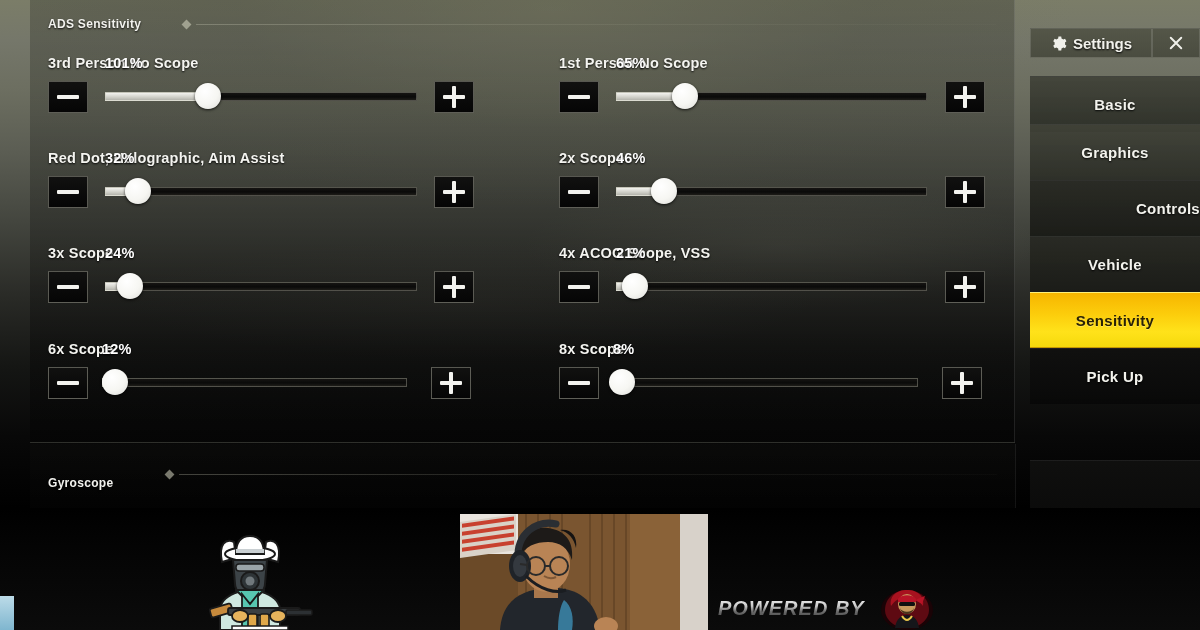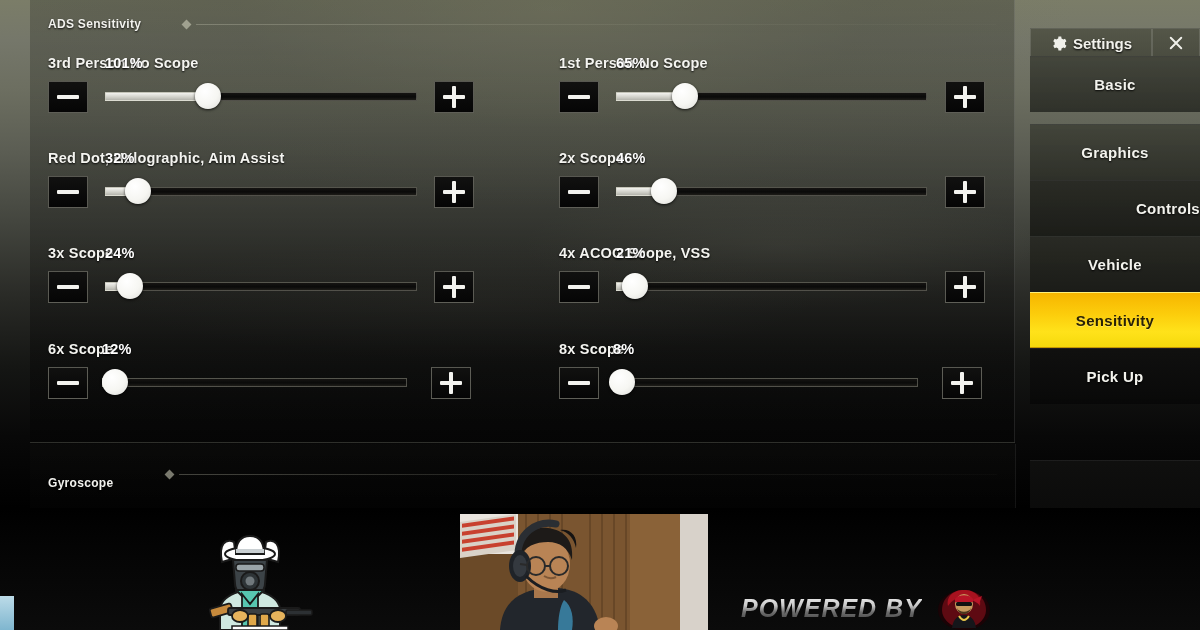--- a/index.html
+++ b/index.html
@@ -154,26 +154,25 @@
   #stream-bar-grad{position:absolute;left:0;top:0;width:1200px;height:122px;
     background:linear-gradient(180deg,#000 0%,#050505 40%,#0b0b0b 100%);}
 
   #mascot{position:absolute;left:186px;top:528px;width:128px;height:102px;}
   #webcam{
     position:absolute;left:460px;top:514px;width:248px;height:116px;
     overflow:hidden;background:#3a2a18;
   }
   #powered-wrap{position:absolute;left:718px;top:586px;display:flex;align-items:center;gap:14px;}
   #powered-text{
-    font-size:25px;font-weight:800;font-style:italic;letter-spacing:1px;
+    font-size:20px;font-weight:800;font-style:italic;letter-spacing:1px;
     background:linear-gradient(180deg,#f6f6f6 0%,#c8c8c8 40%,#6e6e6e 62%,#3a3a3a 100%);
     -webkit-background-clip:text;background-clip:text;color:transparent;
     -webkit-text-fill-color:transparent;
     font-family:"Liberation Sans", sans-serif;
-    margin-left:23px;
   }
   #sponsor-logo{width:56px;height:44px;}
   #bottom-left-strip{
     position:absolute;left:0;top:596px;width:14px;height:34px;
     background:linear-gradient(180deg,#bcdbe8 0%,#7fb6cf 100%);
   }
 </style>
 </head>
 <body>
 
@@ -337,21 +336,21 @@
         </svg>
         <span id="sb-title-text">Settings</span>
       </div>
       <div id="sb-close-box">
         <svg width="18" height="18" viewBox="0 0 24 24">
           <path stroke="#f0f0ea" stroke-width="2.6" stroke-linecap="round" d="M5 5 L19 19 M19 5 L5 19"></path>
         </svg>
       </div>
     </div>
 
-    <div class="sb-item" style="top:16px;">
+    <div class="sb-item" style="top:36px;">
       <span class="sb-label">Basic</span>
     </div>
     <div class="sb-item" style="top:84px;text-align:right;">
       <span class="sb-label">Graphics</span>
     </div>
     <div class="sb-item mid" style="top:140px;justify-content:flex-end;">
       <span class="sb-label">Controls</span>
     </div>
     <div class="sb-item mid" style="top:196px;text-align:right;">
       <span class="sb-label">Vehicle</span>

